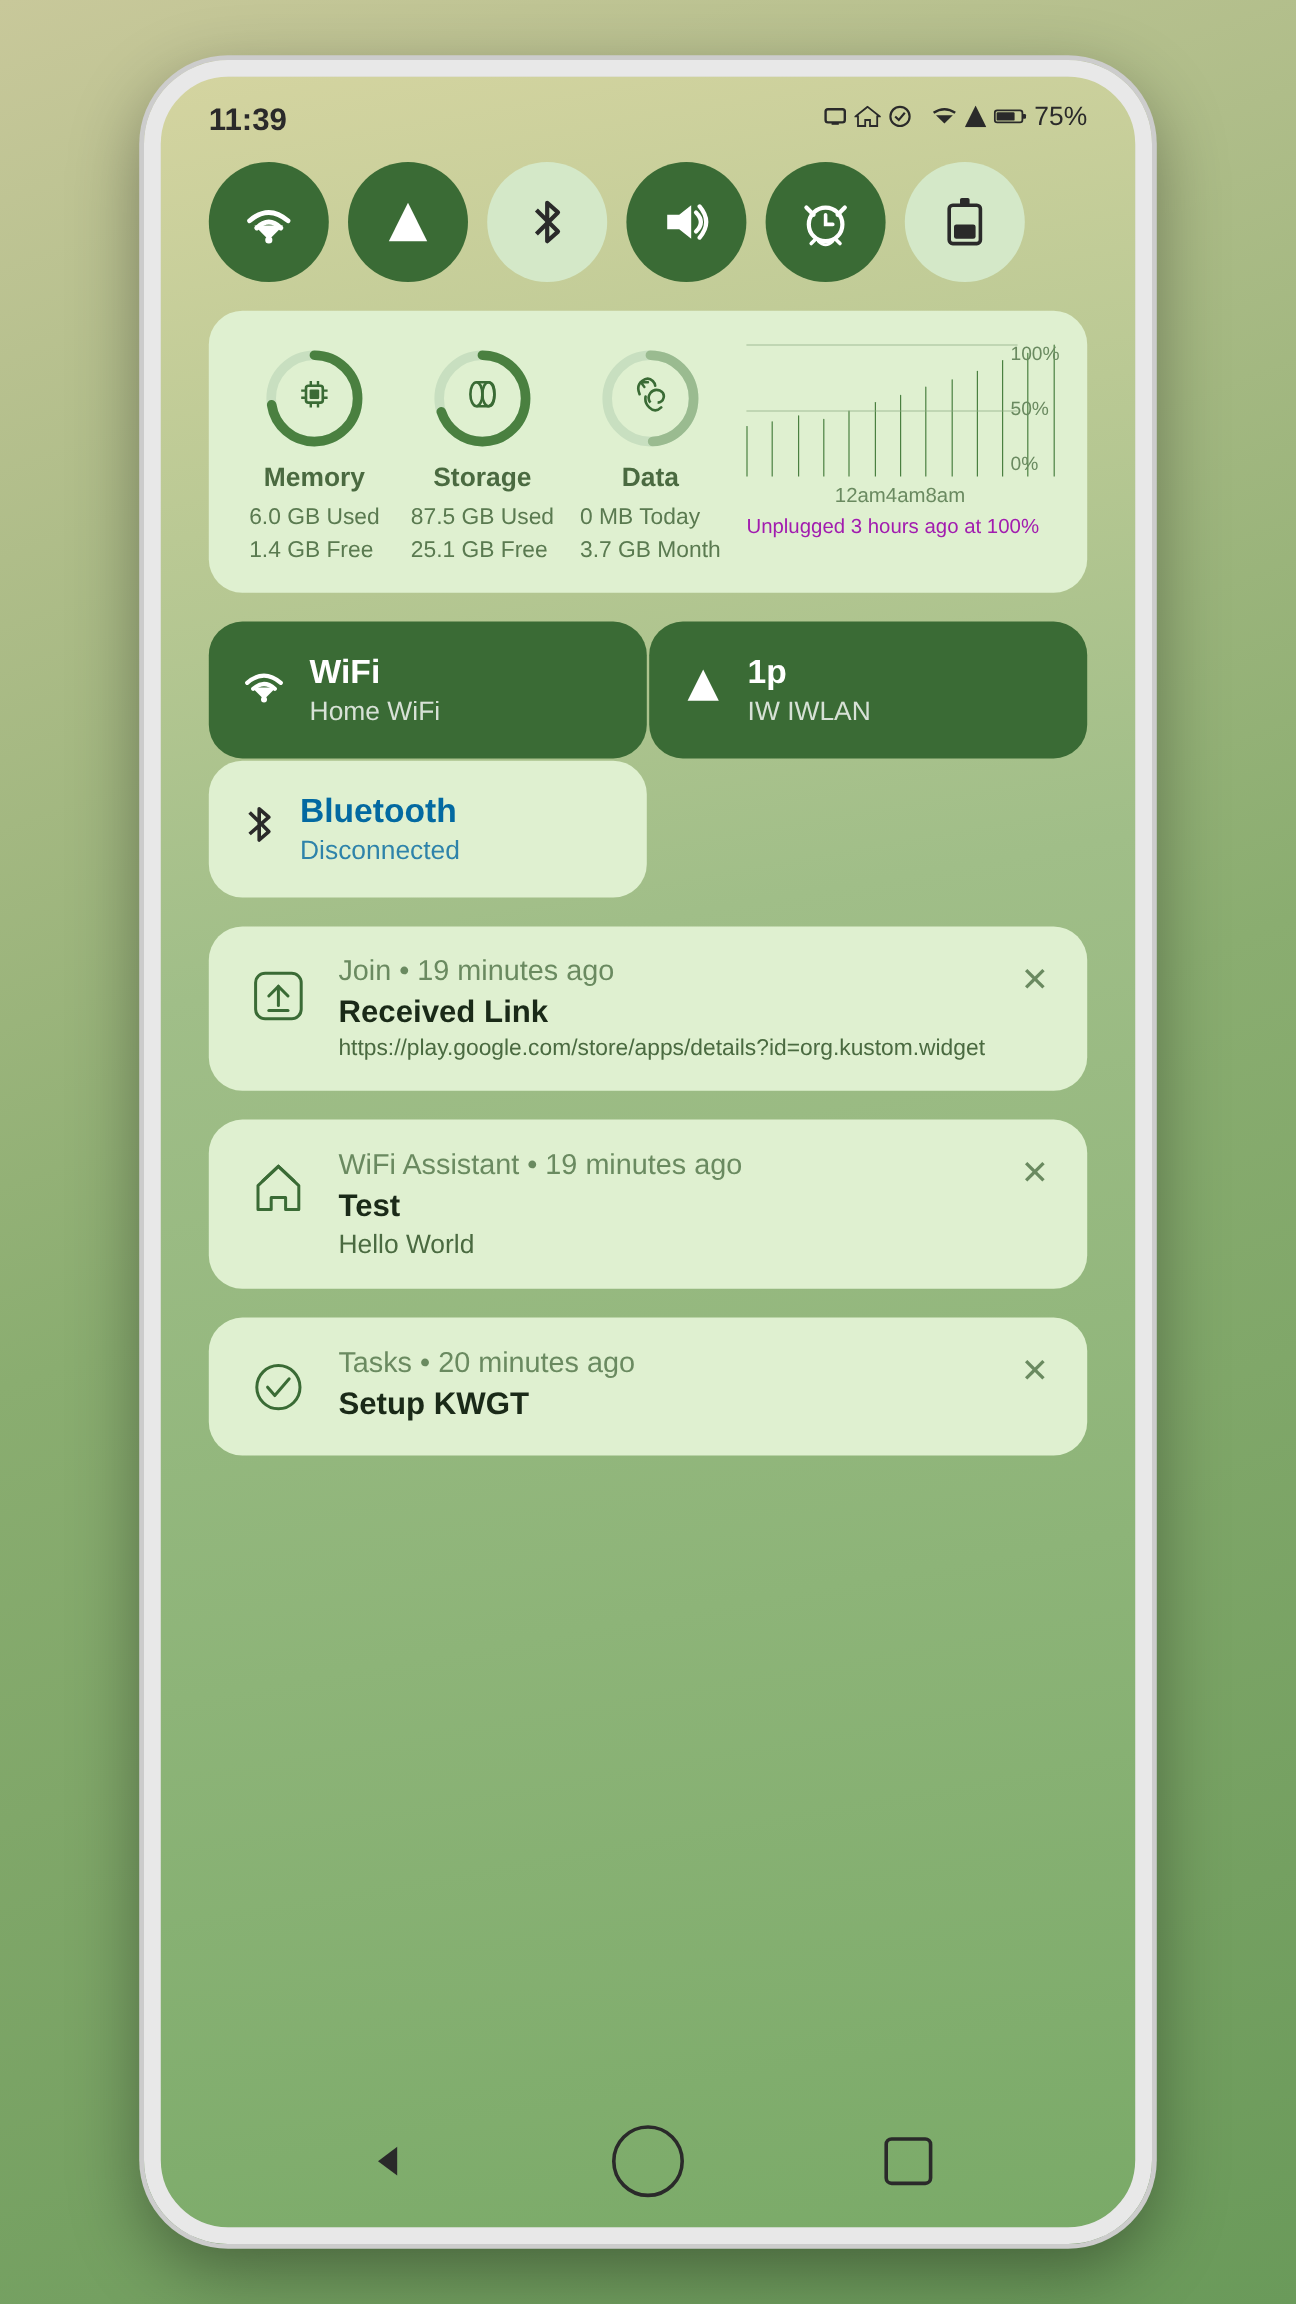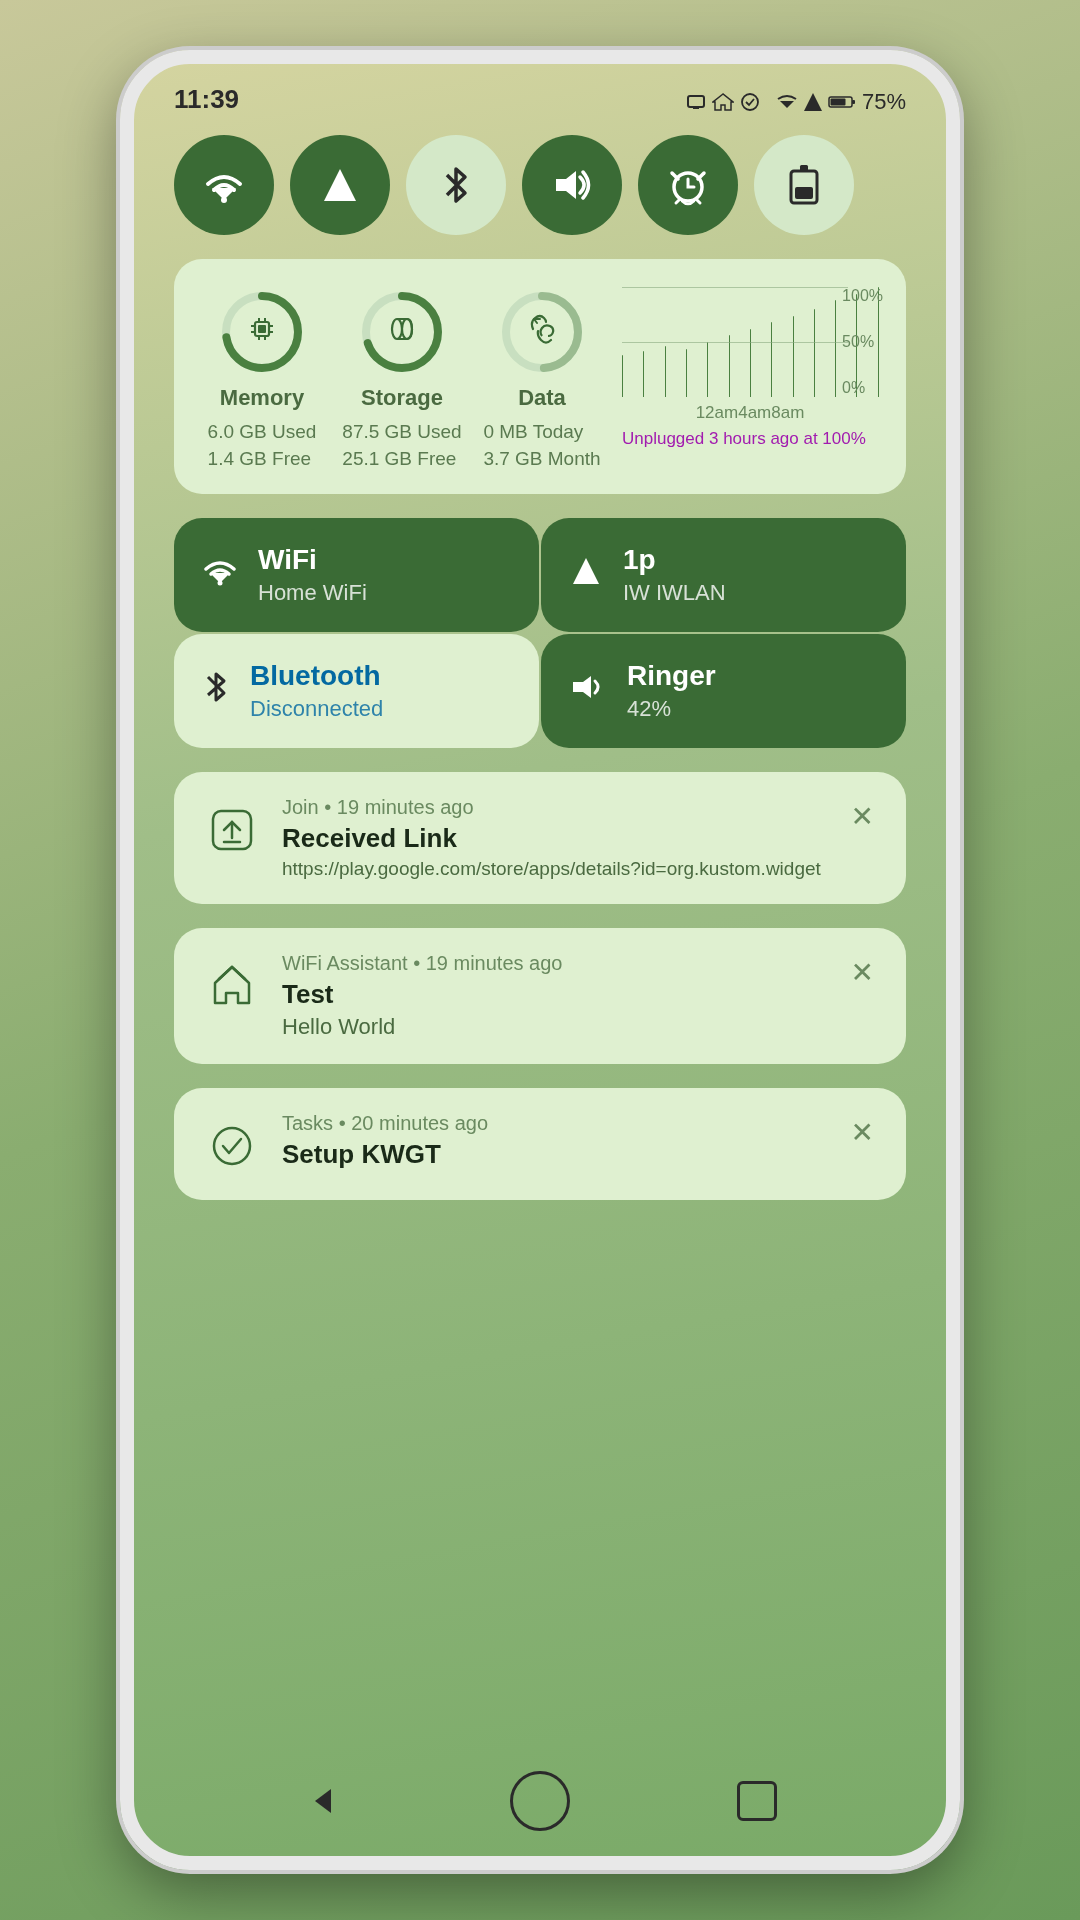--- a/index.html
+++ b/index.html
@@ -19,21 +19,21 @@
       border-radius: 70px;
       border: 14px solid #e8e8e8;
       position: relative;
       overflow: hidden;
       box-shadow: 0 0 0 4px #ccc, 0 20px 60px rgba(0,0,0,0.4);
     }
     
     .status-bar {
       display: flex;
       justify-content: space-between;
-      align-items: flex-end;
+      align-items: flex-start;
       padding: 20px 40px 10px;
       color: #2a2a2a;
       gap: 43px;
     }
     .status-time {
       font-size: 26px;
       font-weight: 600;
     }
     .status-icons {
       display: flex;
@@ -229,21 +229,21 @@
       justify-content: center;
       font-size: 32px;
       color: #3a6b35;
       flex-shrink: 0;
       margin-top: 4px;
     }
     .notif-content {
       flex: 1;
     }
     .notif-header {
-      font-size: 20px;
+      font-size: 24px;
       color: #6a8a60;
       margin-bottom: 4px;
     }
     .notif-title {
       font-size: 26px;
       font-weight: 700;
       color: #1a2a18;
       margin-bottom: 4px;
     }
     .notif-body {
@@ -519,32 +519,20 @@
           <svg width="28" height="40" viewBox="0 0 28 40">
             <path d="M6,10 L22,26 L14,33 L14,7 L22,14 L6,28" fill="none" stroke="#2a2a2a" stroke-width="3" stroke-linejoin="round"></path>
           </svg>
         </div>
         <div class="tile-info">
           <span class="tile-title">Bluetooth</span>
           <span class="tile-subtitle">Disconnected</span>
         </div>
       </div>
 
-      <div class="control-tile active">
-        <div class="tile-icon">
-          <svg width="38" height="34" viewBox="0 0 38 34">
-            <polygon points="4,12 14,12 22,6 22,28 14,22 4,22" fill="white"></polygon>
-            <path d="M26,11 Q32,17 26,23" fill="none" stroke="white" stroke-width="3" stroke-linecap="round"></path>
-          </svg>
-        </div>
-        <div class="tile-info">
-          <span class="tile-title">Ringer</span>
-          <span class="tile-subtitle">42%</span>
-        </div>
-      </div>
     </div>
 
     <div class="notif-card">
       <div class="notif-icon">
         <svg width="46" height="46" viewBox="0 0 46 46">
           <rect x="4" y="4" width="38" height="38" rx="8" fill="none" stroke="#3a6b35" stroke-width="2.5"></rect>
           <path d="M15,23 L23,15 L31,23" fill="none" stroke="#3a6b35" stroke-width="2.5" stroke-linecap="round"></path>
           <path d="M23,15 L23,31" stroke="#3a6b35" stroke-width="2.5" stroke-linecap="round"></path>
           <path d="M15,35 L31,35" stroke="#3a6b35" stroke-width="2.5" stroke-linecap="round"></path>
         </svg>

